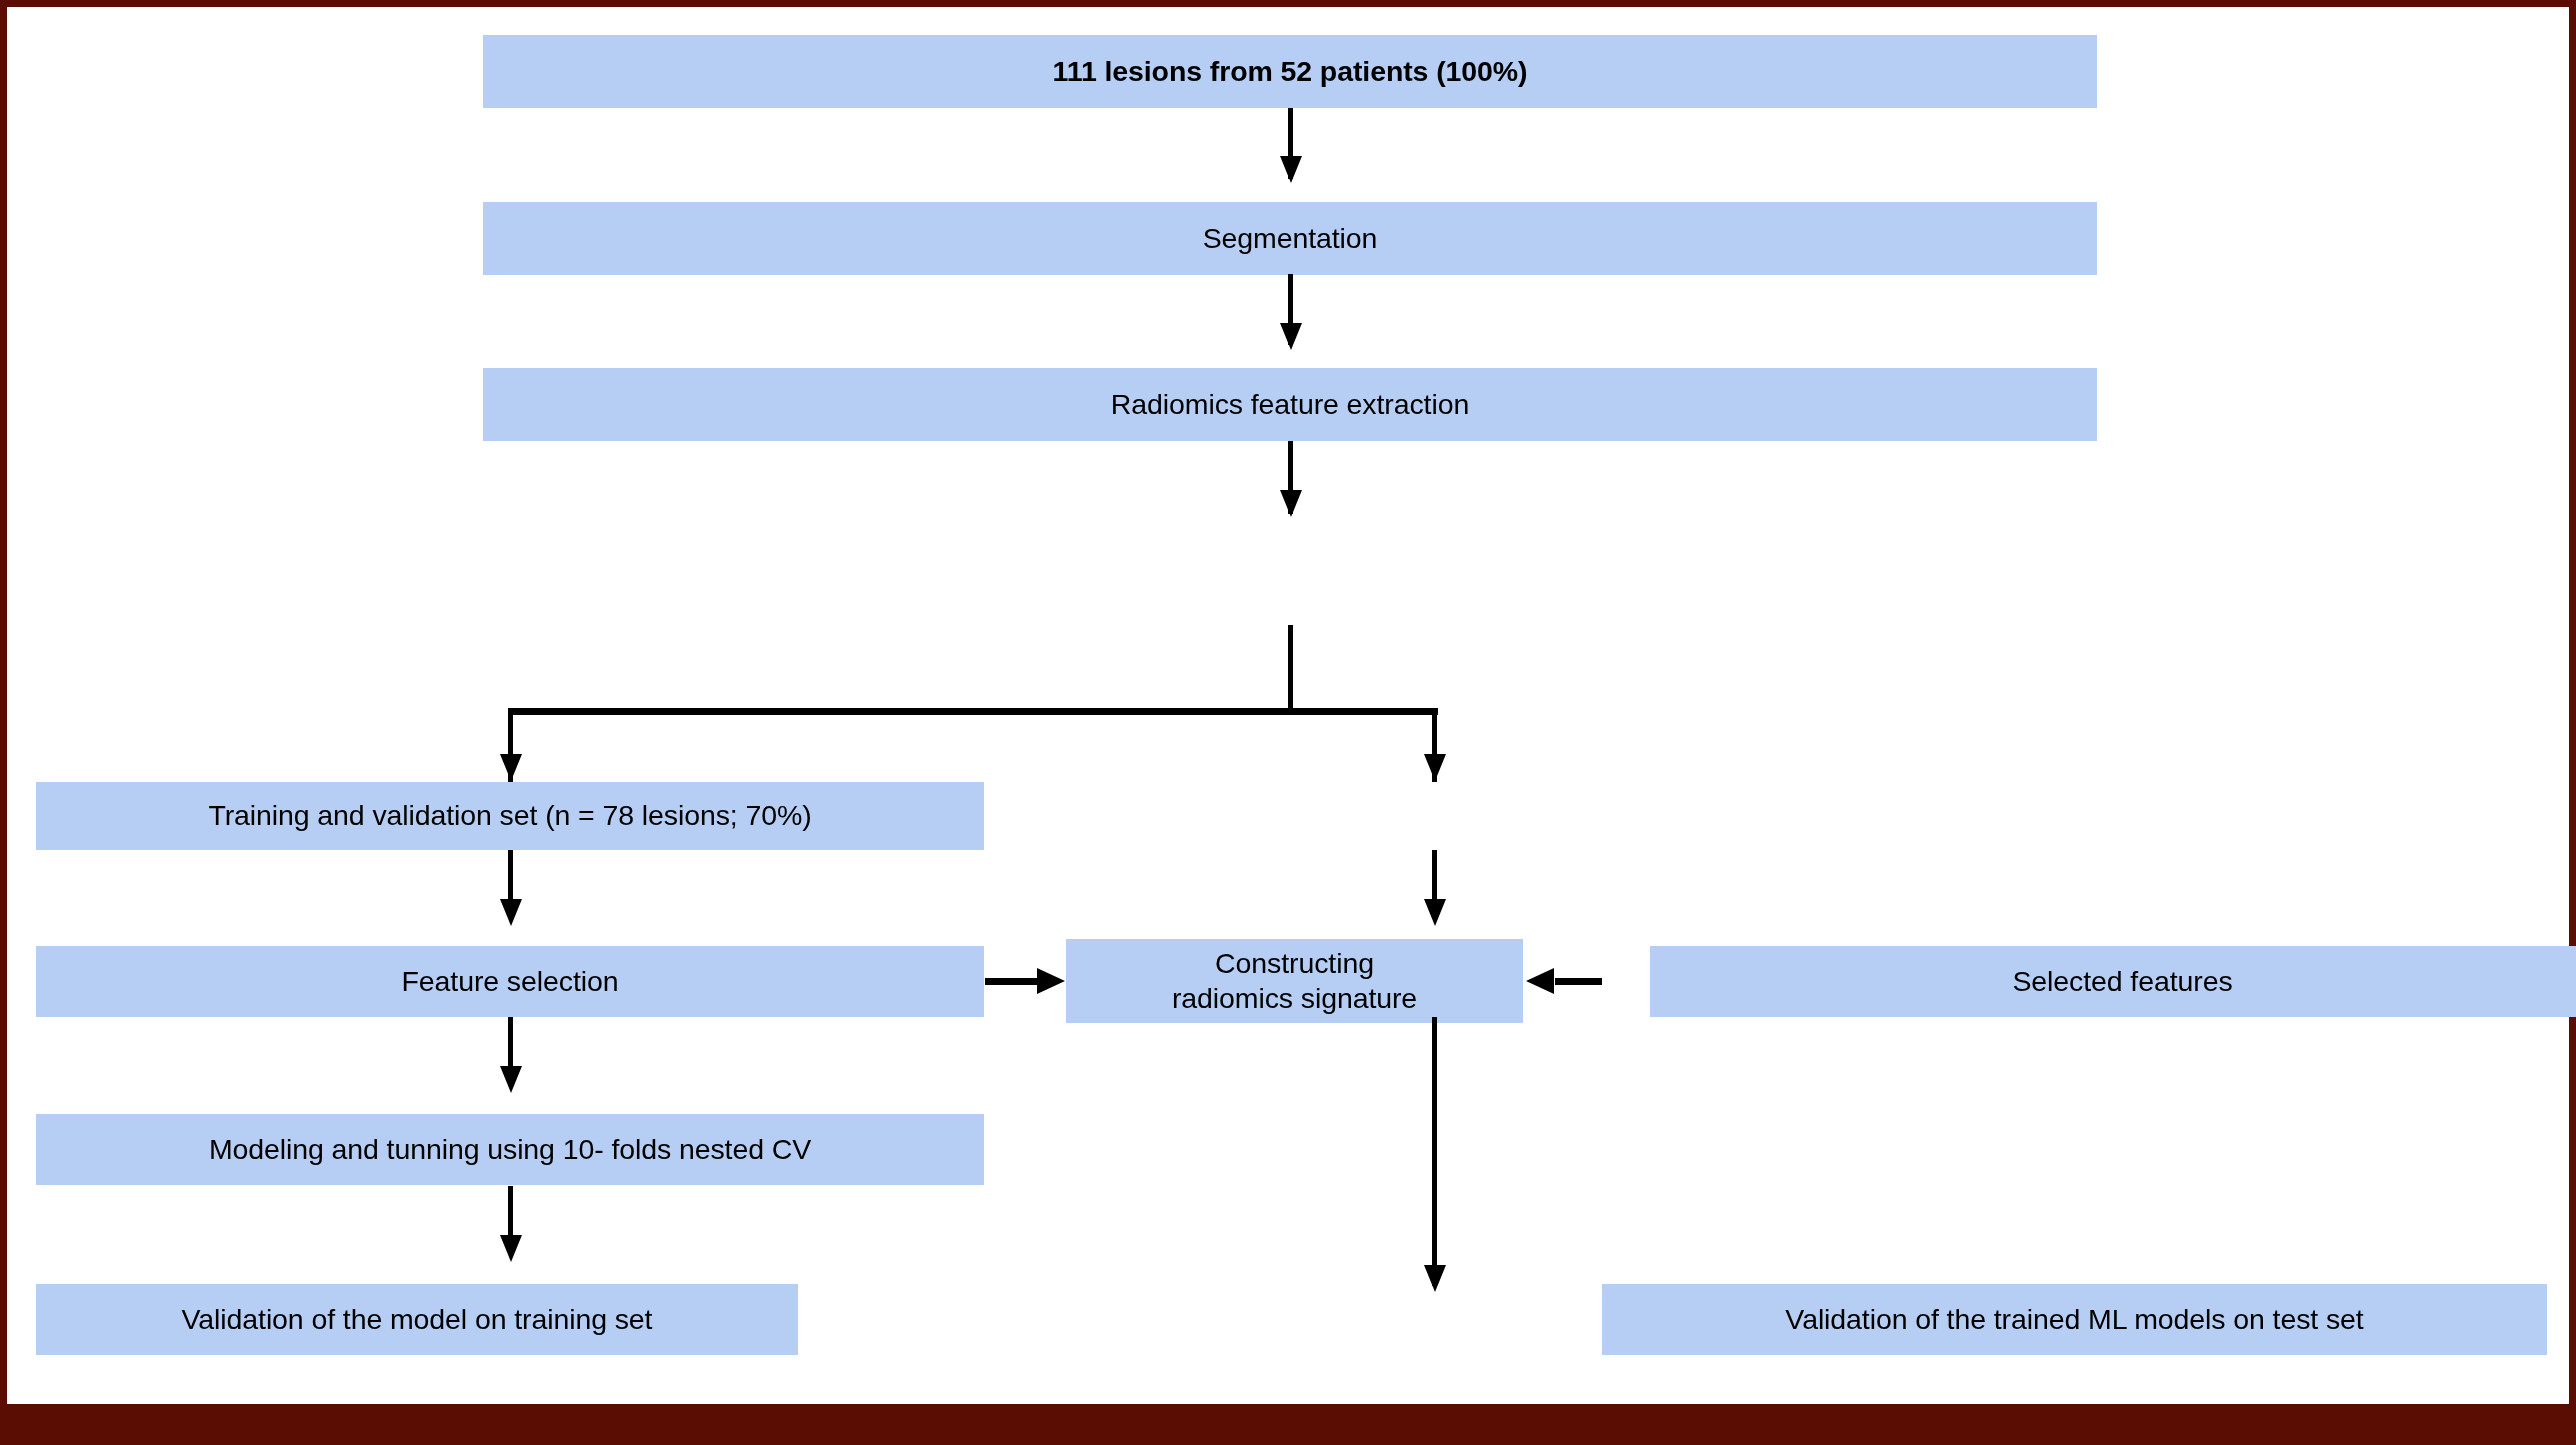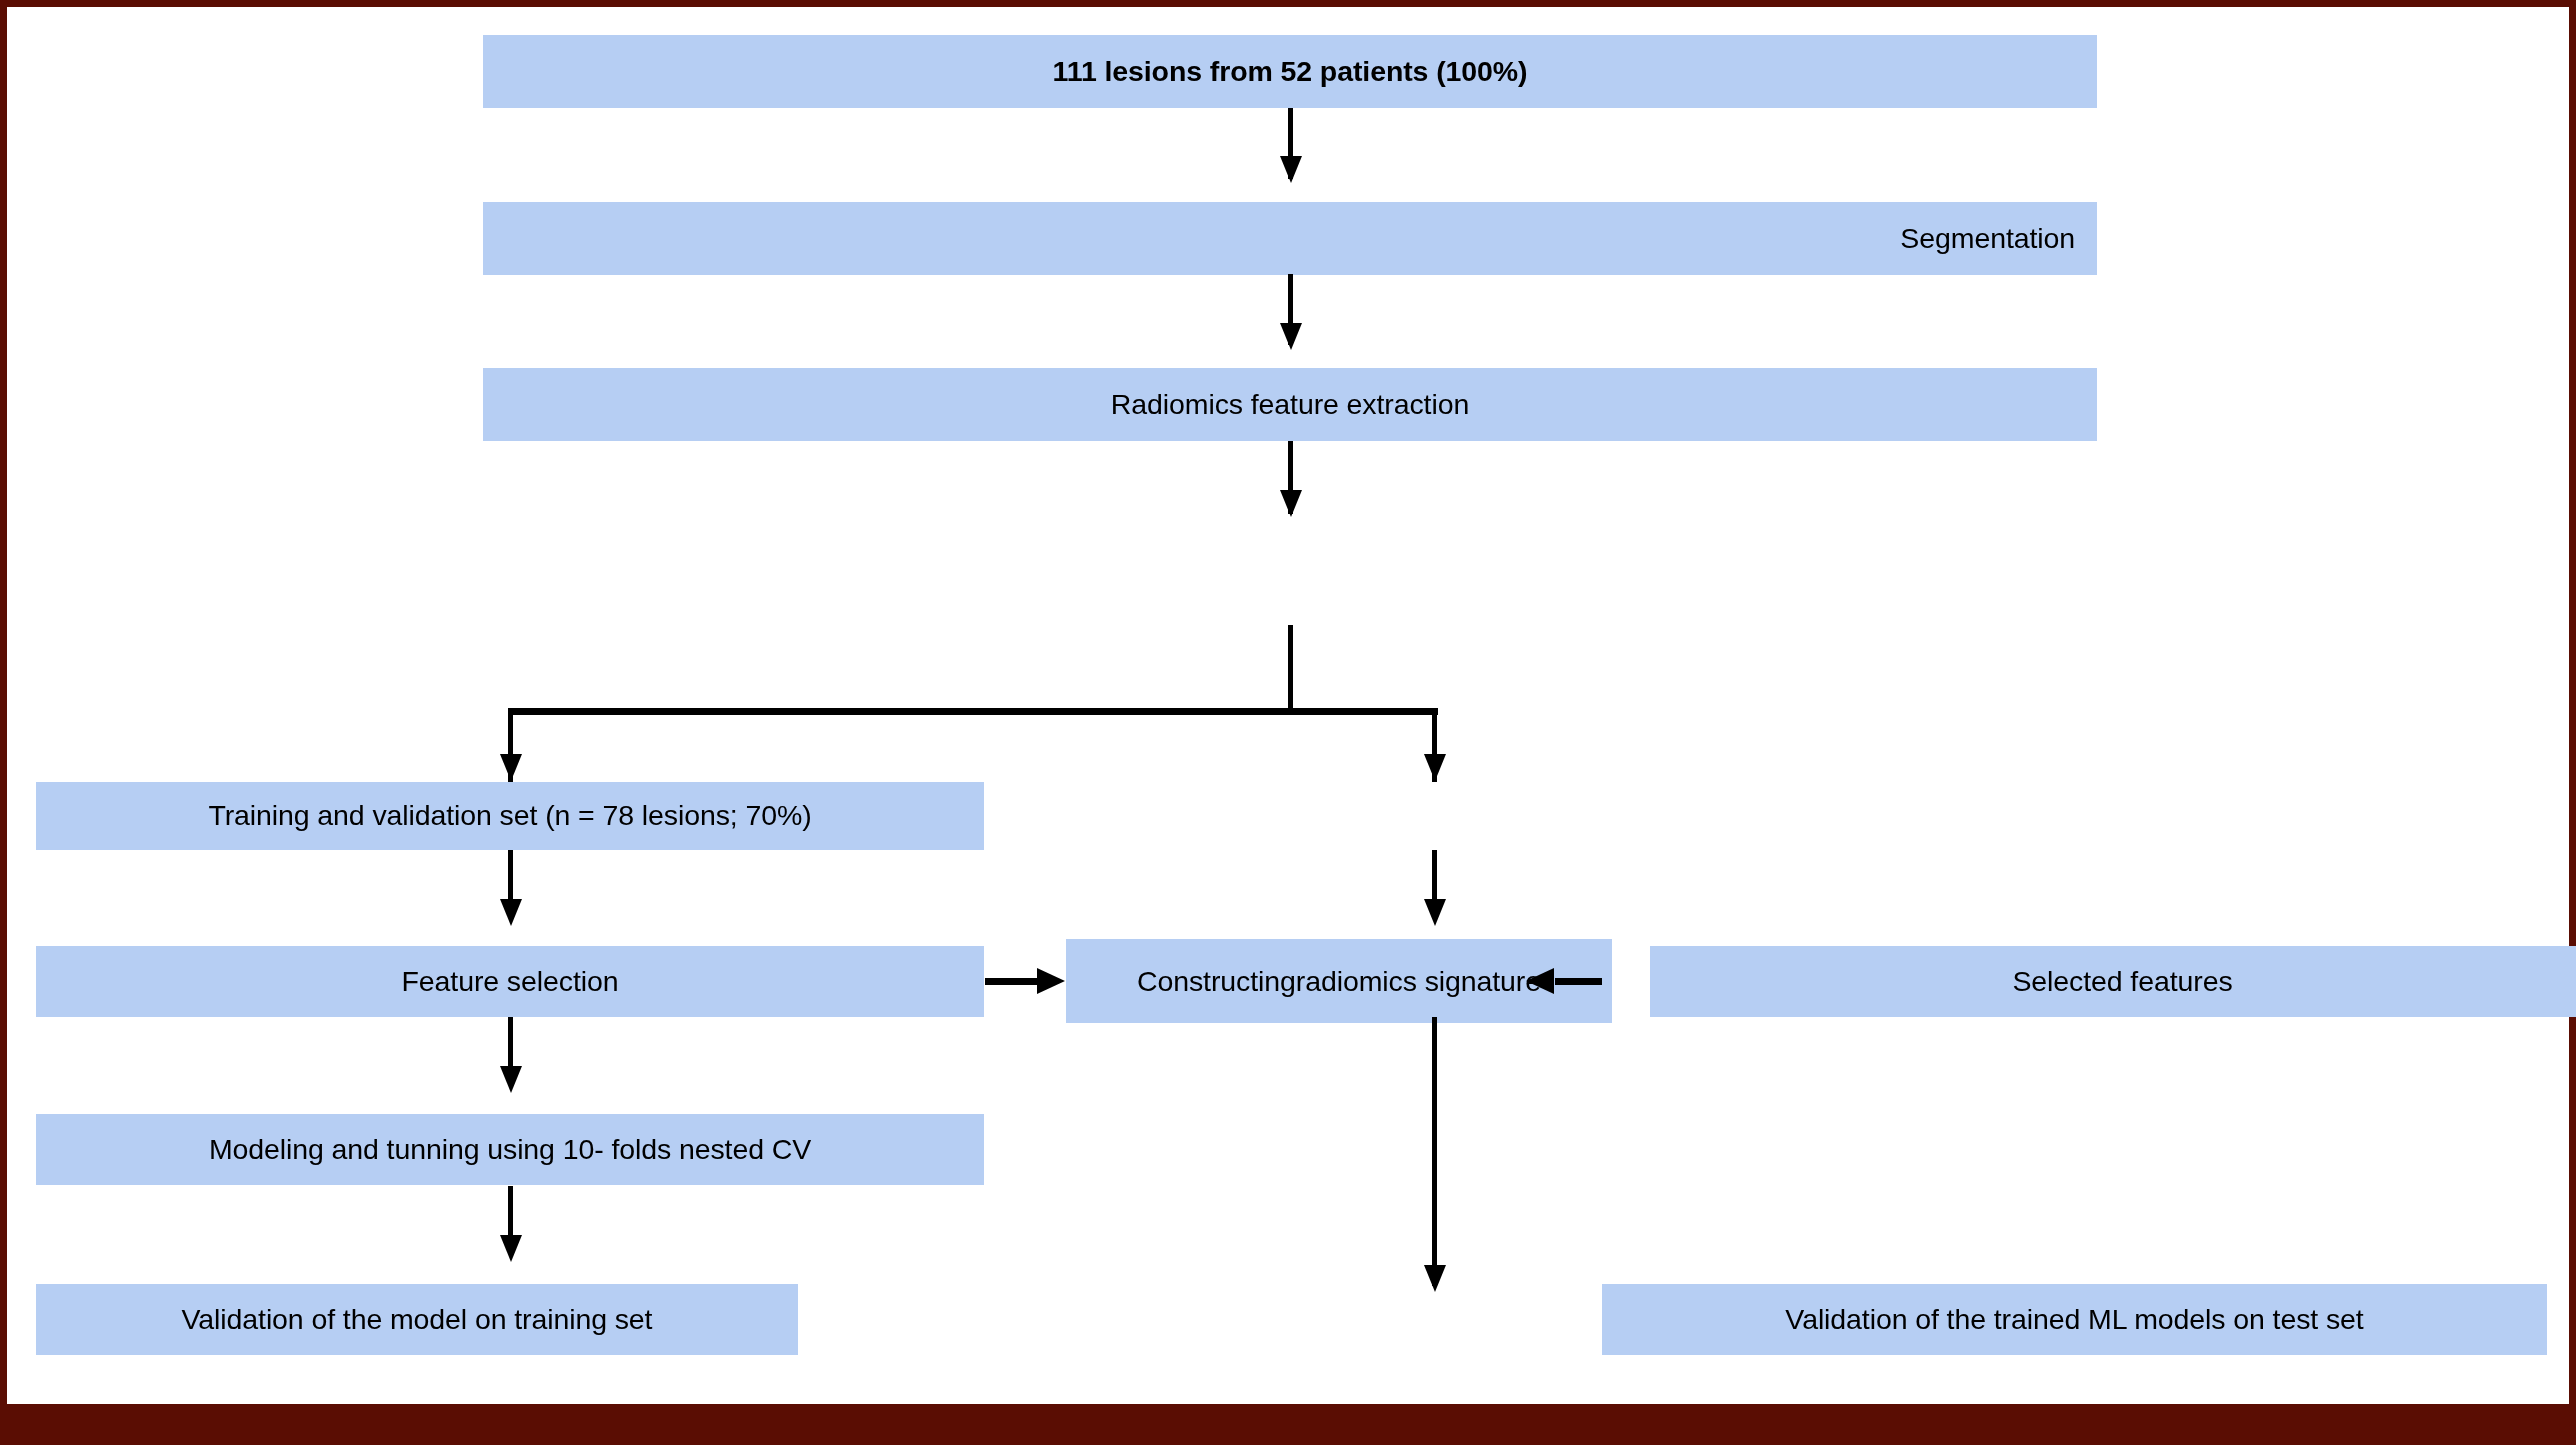--- a/index.html
+++ b/index.html
@@ -88,21 +88,21 @@
 <div id="figure-frame">
   <div id="canvas">
 
     <div class="box bold" style="left:476px; top:28px; width:1614px; height:73px;">
       <span>111 lesions from 52 patients (100%)</span>
     </div>
 
     <div class="vline" style="left:1281px; top:101px; height:71px;"></div>
     <div class="arrow-down" style="left:1273px; top:149px;"></div>
 
-    <div class="box" style="left:476px; top:195px; width:1614px; height:73px;justify-content:flex-end;">
+    <div class="box" style="left:476px; top:195px; width:1614px; height:73px;">
       <span>Segmentation</span>
     </div>
 
     <div class="vline" style="left:1281px; top:267px; height:71px;"></div>
     <div class="arrow-down" style="left:1273px; top:316px;"></div>
 
     <div class="box" style="left:476px; top:361px; width:1614px; height:73px;">
       <span>Radiomics feature extraction</span>
     </div>
 
@@ -124,21 +124,21 @@
 
     <div class="vline" style="left:501px; top:843px; height:65px;"></div>
     <div class="arrow-down" style="left:493px; top:892px;"></div>
     <div class="vline" style="left:1425px; top:843px; height:65px;"></div>
     <div class="arrow-down" style="left:1417px; top:892px;"></div>
 
     <div class="box" style="left:29px; top:939px; width:948px; height:71px;">
       <span>Feature selection</span>
     </div>
 
-    <div class="box two-line" style="left:1059px; top:932px; width:546px; height:84px; flex-direction:row;">
+    <div class="box two-line" style="left:1059px; top:932px; width:457px; height:84px; flex-direction:column;">
       <span>Constructing</span>
       <span>radiomics signature</span>
     </div>
 
     <div class="box" style="left:1595px; top:939px; width:945px; height:71px;margin-left:48px;">
       <span>Selected features</span>
     </div>
 
     <div class="hconn" style="left:978px; top:971px; width:55px;"></div>
     <div class="arrow-right" style="left:1030px; top:961px;"></div>

